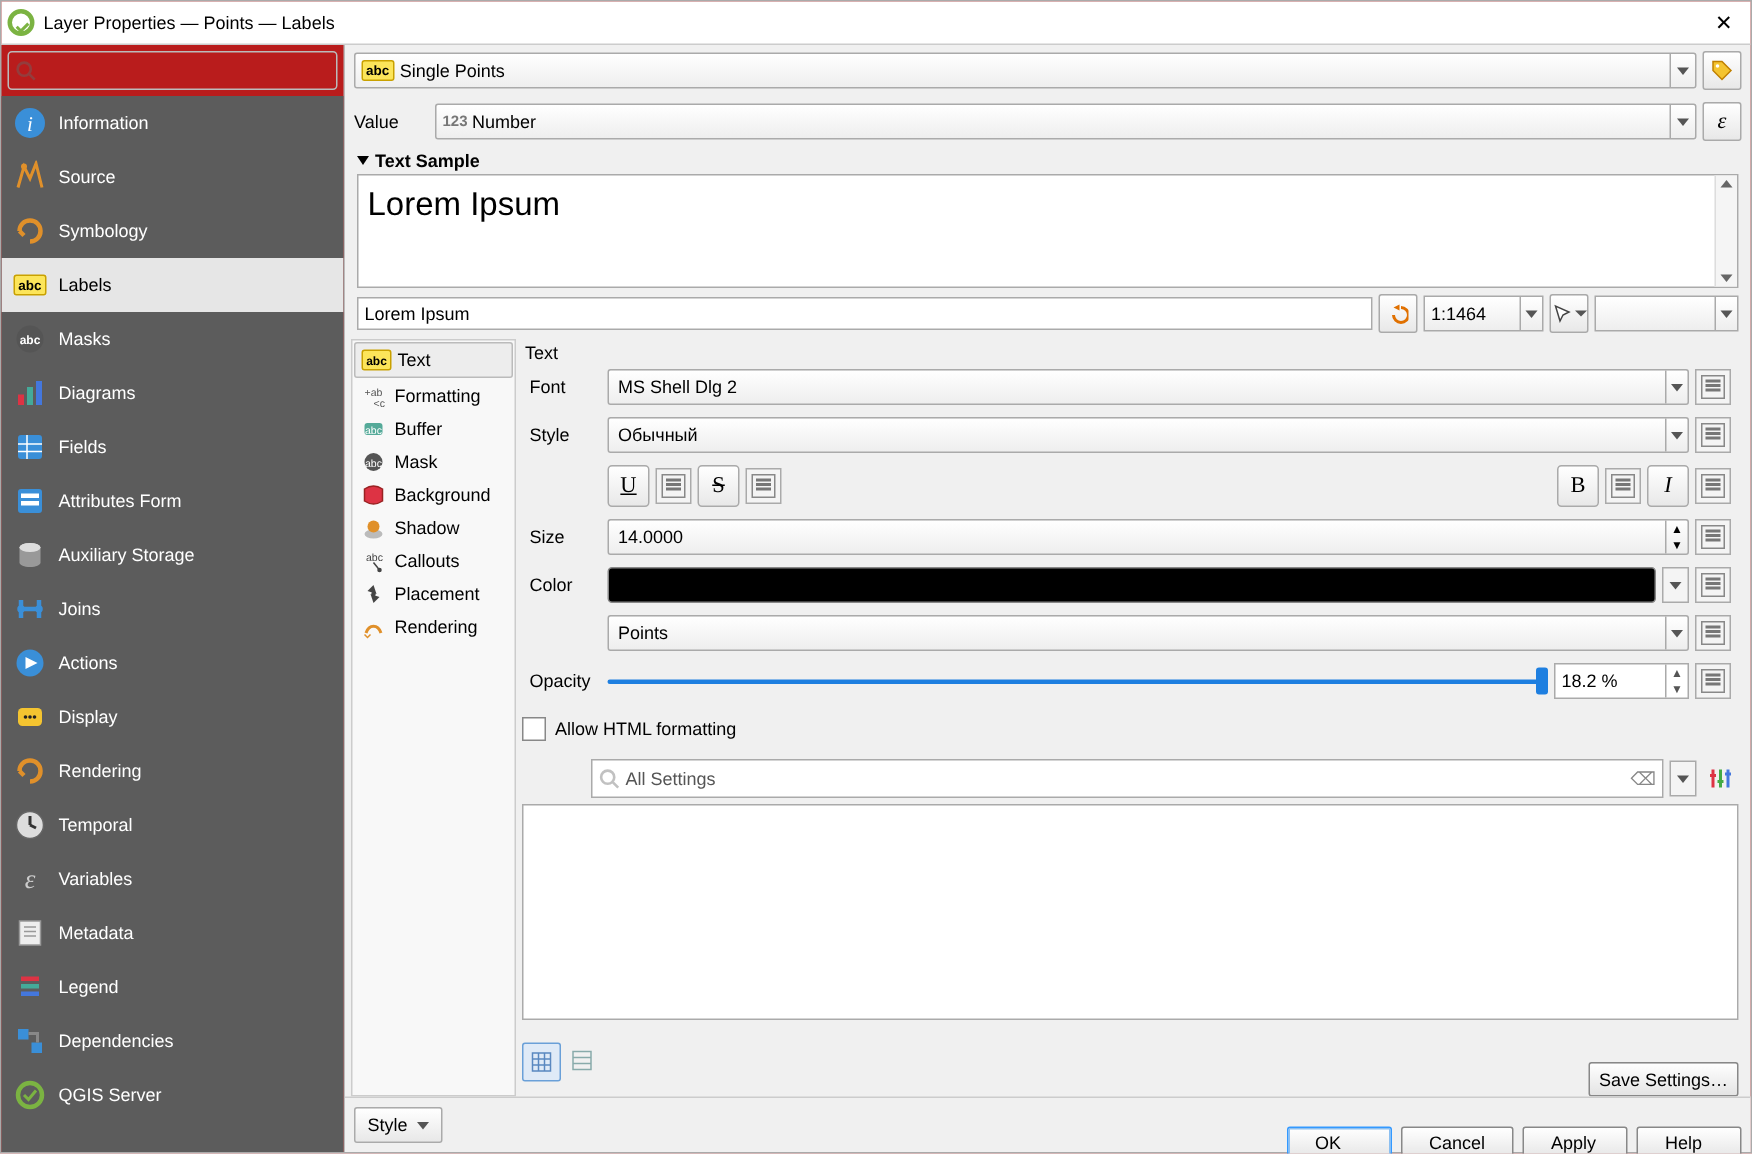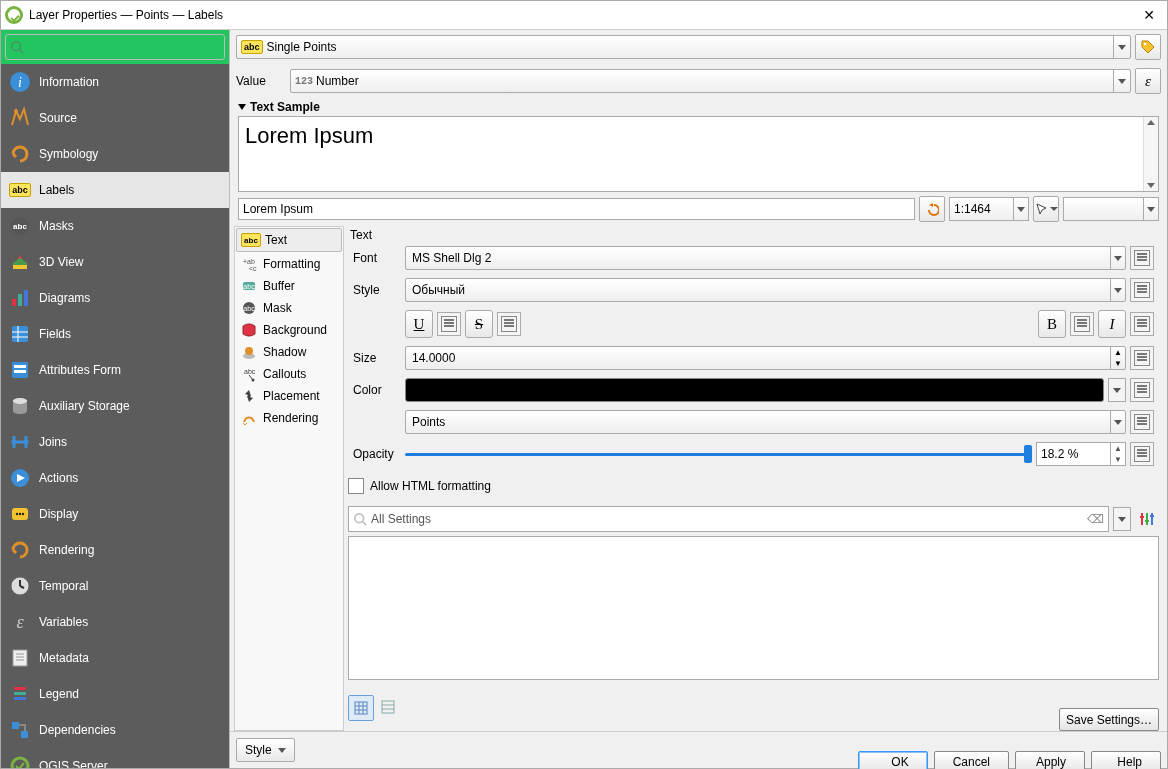--- a/index.html
+++ b/index.html
@@ -1,16 +1,16 @@
 <!DOCTYPE html>
 <html><head>
 <meta charset="utf-8">
 <style>
 html,body{margin:0;padding:0;font-family:"Segoe UI",Tahoma,sans-serif;font-size:12px;color:#000;background:#f0f0f0;overflow:hidden;}
-.window{width:1168px;height:769px;background:#22c55e;border:1px solid #aaa;box-sizing:border-box;display:flex;flex-direction:column;}
+.window{width:1168px;height:769px;background:#b91c1c;border:1px solid #aaa;box-sizing:border-box;display:flex;flex-direction:column;}
 .titlebar{height:28px;display:flex;align-items:center;padding:0 4px;border-bottom:1px solid #ccc;background:#fff;}
 .title-icon{width:18px;height:18px;border:3px solid #7bb342;border-radius:50%;box-sizing:border-box;margin-right:6px;position:relative;}
 .title-icon::after{content:"";position:absolute;top:6px;left:3px;width:6px;height:3px;border-left:2px solid #7bb342;border-bottom:2px solid #7bb342;transform:rotate(-45deg);}
 .title-close{margin-left:auto;font-size:14px;padding:2px 8px;cursor:default;}
 .body{flex:1;display:flex;min-height:0;}
 .sidebar-wrap{width:228px;display:flex;flex-direction:column;border-right:1px solid #bbb;}
 .search-box{height:24px;border:1px solid #bbb;margin:4px;display:flex;align-items:center;padding:0 4px;border-radius:3px;}
 .search-box svg{width:14px;height:14px;opacity:.45;}
 .sidebar{flex:1;background:#5c5c5c;color:#fff;overflow:auto;}
 .side-item{display:flex;align-items:center;height:36px;padding:0 8px;gap:8px;cursor:default;}
@@ -56,21 +56,21 @@
 .numbox{width:80px;height:22px;border:1px solid #aaa;background:#fff;display:flex;align-items:center;padding:0 4px;position:relative;}
 .numbox .spin{position:absolute;right:0;top:0;bottom:0;width:14px;border-left:1px solid #aaa;display:flex;flex-direction:column;}
 .numbox .spin div{flex:1;display:flex;align-items:center;justify-content:center;font-size:8px;color:#555;}
 .chkrow{display:flex;align-items:center;gap:6px;margin:8px 0;}
 .chk{width:14px;height:14px;border:1px solid #888;background:#fff;}
 .settings-search{display:flex;align-items:center;height:24px;border:1px solid #aaa;background:#fff;padding:0 4px;gap:4px;margin-top:4px;}
 .settings-search svg{width:14px;height:14px;opacity:.4;}
 .settings-area{flex:1;border:1px solid #aaa;background:#fff;margin:4px 0;}
 .view-toggle{display:flex;gap:2px;margin:4px 0;}
 .footer{height:36px;border-top:1px solid #ccc;background:#f0f0f0;display:flex;align-items:center;padding:0 6px;gap:6px;}
-.btn{height:23px;border:1px solid #888;background:linear-gradient(#fff,#e4e4e4);padding:0 18px;display:flex;align-items:center;justify-content:flex-end;border-radius:2px;min-width:70px;box-sizing:border-box;margin-top:24px;}
+.btn{height:23px;border:1px solid #888;background:linear-gradient(#fff,#e4e4e4);padding:0 18px;display:flex;align-items:center;justify-content:flex-start;border-radius:2px;min-width:70px;box-sizing:border-box;margin-top:24px;}
 .btn.primary{border:1px solid #3399ff;box-shadow:inset 0 0 0 1px #8cbff0;}
 .style-btn{height:22px;border:1px solid #aaa;background:linear-gradient(#fff,#e8e8e8);padding:0 8px;display:flex;align-items:center;gap:6px;border-radius:2px;}
 .badge-abc{background:#fce55a;border:1px solid #c9a100;color:#000;font-size:9px;font-weight:bold;padding:0 2px;border-radius:2px;display:inline-flex;align-items:center;height:12px;}
 .dd-menu-ico{width:14px;height:14px;border:1px solid #888;position:relative;}
 .dd-menu-ico::before{content:"";position:absolute;left:2px;top:2px;right:2px;height:2px;background:#777;box-shadow:0 3px 0 #777,0 6px 0 #777;}
 </style>
 </head>
 <body>
 
 <div class="window">
@@ -129,30 +129,20 @@
               <svg width="22" height="22" viewBox="0 0 22 22">
                 <circle cx="11" cy="11" r="9" fill="#555"></circle>
                 <text x="11" y="14" text-anchor="middle" font-size="8" fill="#fff" font-weight="bold">abc</text>
               </svg>
             </div>
             <span>Masks</span>
           </div>
           <div class="side-item">
             <div class="side-ico">
               <svg width="22" height="22" viewBox="0 0 22 22">
-                <path d="M4 18l7-14 7 14z" fill="#e04040"></path>
-                <path d="M4 18h14v-6l-7-5-7 5z" fill="#4a9a4a"></path>
-                <rect x="4" y="14" width="14" height="4" fill="#f4c430"></rect>
-              </svg>
-            </div>
-            <span>3D View</span>
-          </div>
-          <div class="side-item">
-            <div class="side-ico">
-              <svg width="22" height="22" viewBox="0 0 22 22">
                 <rect x="3" y="12" width="4" height="7" fill="#d34"></rect>
                 <rect x="9" y="7" width="4" height="12" fill="#4a9"></rect>
                 <rect x="15" y="3" width="4" height="16" fill="#47d"></rect>
               </svg>
             </div>
             <span>Diagrams</span>
           </div>
           <div class="side-item">
             <div class="side-ico">
               <svg width="22" height="22" viewBox="0 0 22 22">
@@ -298,21 +288,21 @@
           <svg width="16" height="16">
               <path d="M2 2h6l6 6-6 6-6-6z" fill="#f4c430" stroke="#c08000"></path>
               <circle cx="5" cy="5" r="1.2" fill="#fff"></circle>
             </svg>
         </div>
       </div>
 
       <div class="row">
         <div class="lbl">Value</div>
         <div class="combo">
-          <span style="color:#777;font-size:10px;font-weight:bold;font-family:Liberation Mono, monospace;">123</span>
+          <span style="color:#777;font-size:10px;font-weight:bold;">123</span>
           <span style="margin-left:3px;">Number</span>
           <div class="dd">
               <div class="dd-ico"></div>
             </div>
         </div>
         <div class="iconbtn">
             <span style="font-family:serif;font-style:italic;font-size:15px;">ε</span>
           </div>
       </div>
 
@@ -548,21 +538,21 @@
             <div class="ddbtn">
                 <div class="dd-menu-ico"></div>
               </div>
           </div>
 
           <div class="chkrow">
             <div class="chk"></div>
             <span>Allow HTML formatting</span>
           </div>
 
-          <div style="display:flex;gap:4px;align-items:center;">
+          <div style="display:flex;gap:4px;align-items:center;margin-left:46px;">
             <div class="settings-search" style="flex:1;">
               <svg viewBox="0 0 16 16">
                   <circle cx="7" cy="7" r="5" fill="none" stroke="#666" stroke-width="2"></circle>
                   <line x1="11" y1="11" x2="15" y2="15" stroke="#666" stroke-width="2"></line>
                 </svg>
               <span style="color:#555;">All Settings</span>
               <span style="margin-left:auto;color:#888;">⌫</span>
             </div>
             <div class="ddbtn" style="width:16px;margin-top:4px;">
                 <div class="dd-ico"></div>

